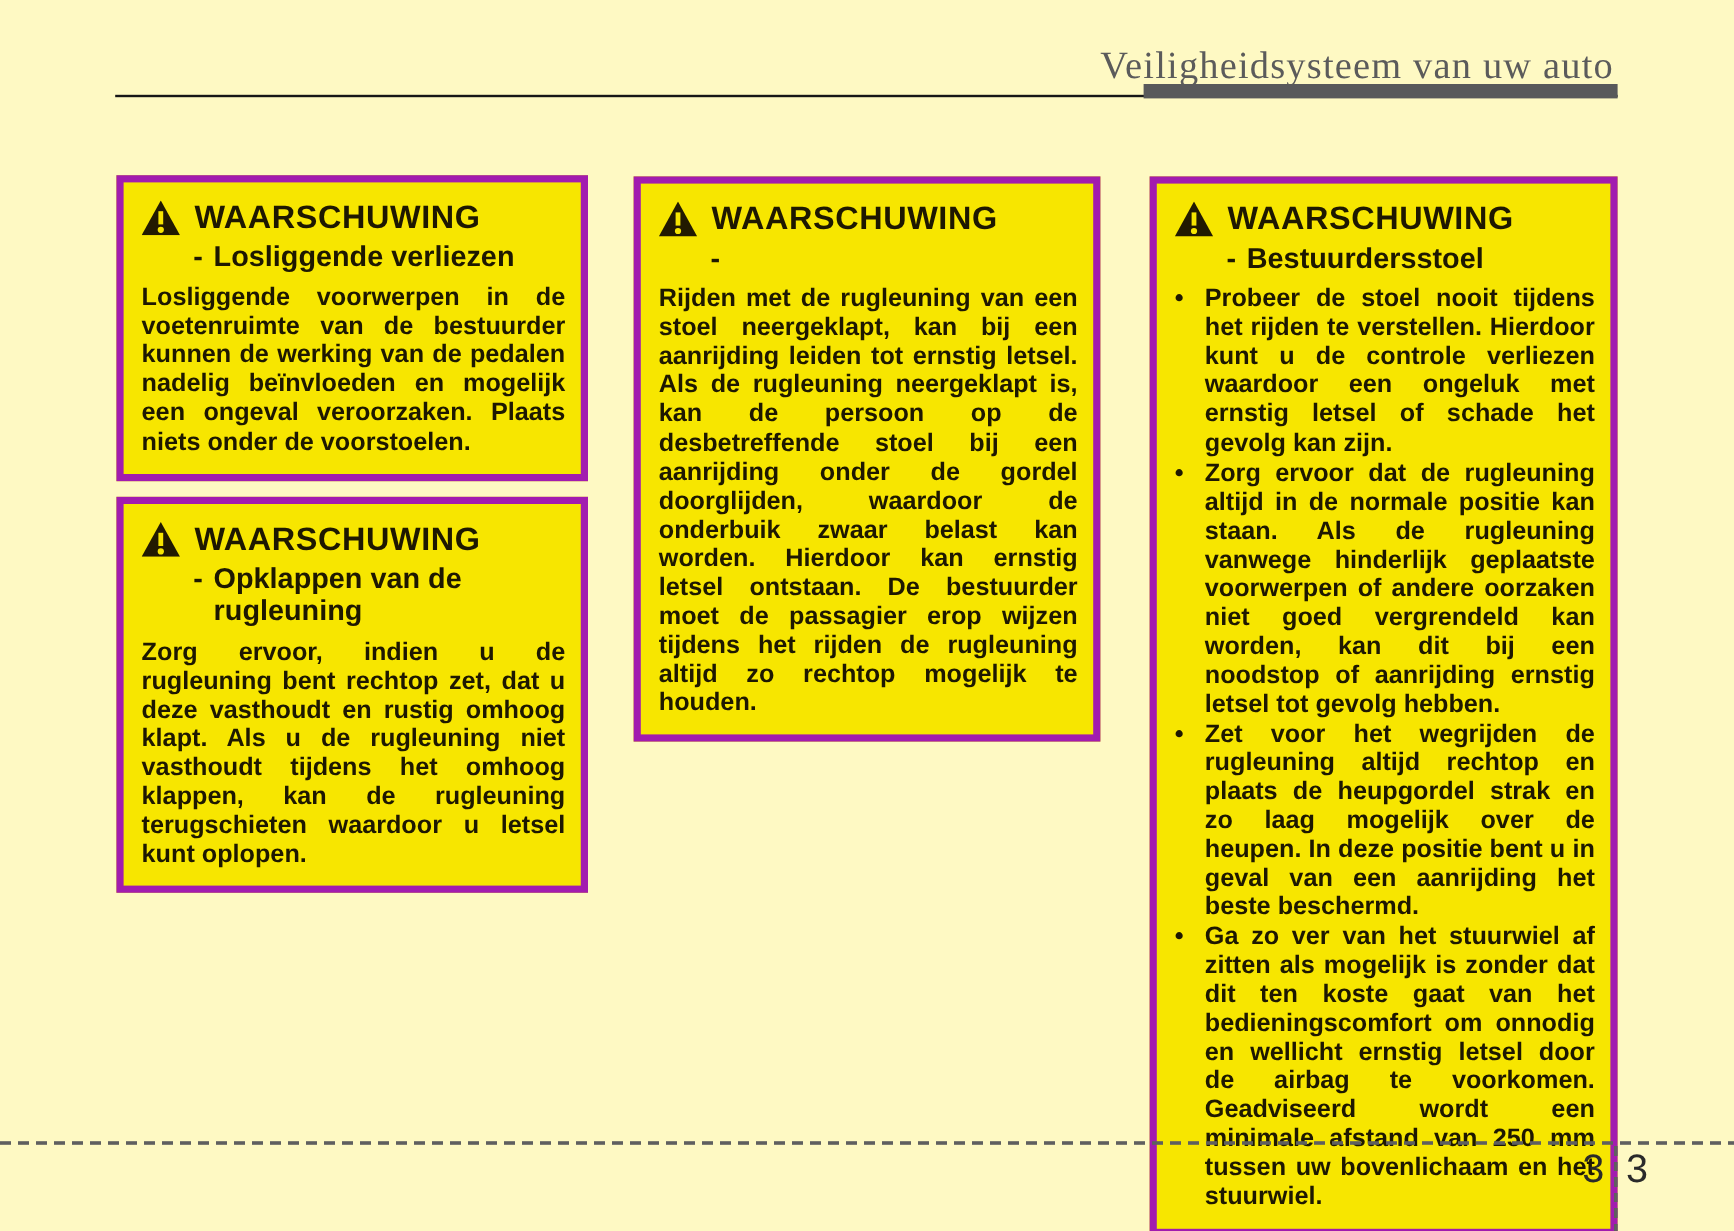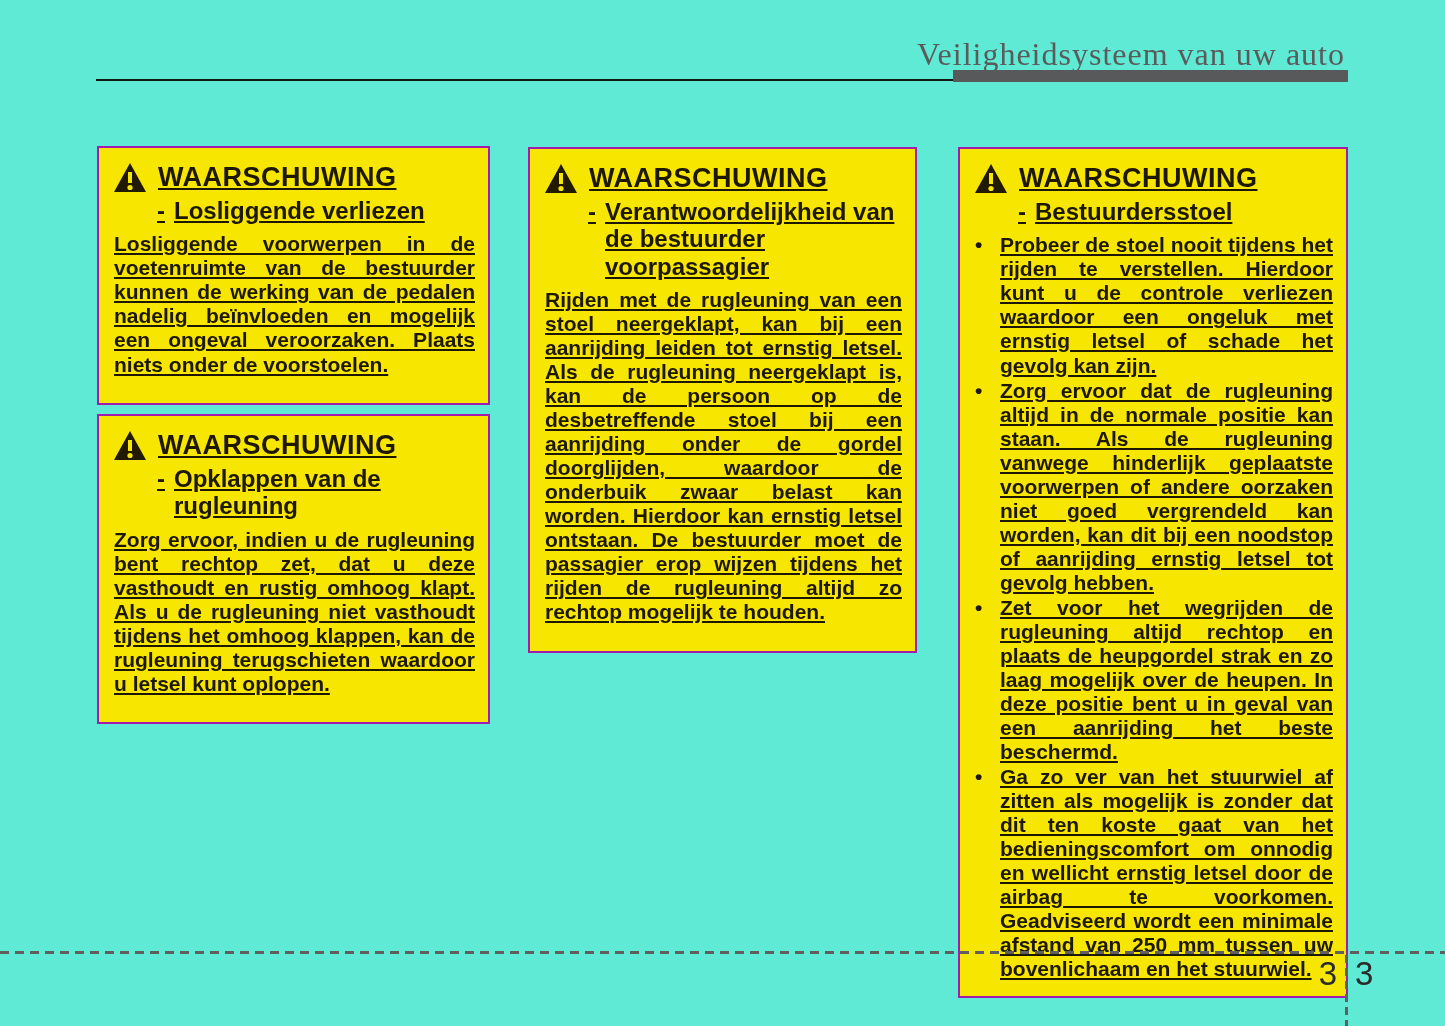--- a/index.html
+++ b/index.html
@@ -1,19 +1,19 @@
 <!DOCTYPE html>
 <html><head>
 <meta charset="utf-8">
 <style>
   html,body{margin:0;padding:0;background:#ffffff;}
   .page{
     position:relative;
     width:1445px;height:1026px;
-    background:#5eead4;
+    background:#fef9c3;
     font-family:"Liberation Sans",sans-serif;
     overflow:hidden;
   }
 
   
   .header-title{
     position:absolute;
     top:36px;right:100px;
     font-family:"Liberation Serif",serif;
     font-size:32px;
@@ -29,24 +29,23 @@
   .header-rule-thick{
     position:absolute;
     top:70px;left:953px;width:395px;height:12px;
     background:#58595b;
   }
 
   
   .warnbox{
     position:absolute;
     background:#f7e600;
-    border:2px solid #a21caf;
+    border:6px solid #a21caf;
     color:#1e1800;
     box-sizing:border-box;
-    text-decoration:underline;
   }
   .box1{left:97px;top:146px;width:393px;min-height:236px;}
   .box2{left:97px;top:414px;width:393px;min-height:281px;}
   .box3{left:528px;top:147px;width:389px;min-height:451px;}
   .box4{left:958px;top:147px;width:390px;min-height:796px;}
 
   .warn-title{
     display:flex;align-items:center;gap:12px;
     padding:14px 12px 2px 15px;
     font-weight:bold;font-size:27px;letter-spacing:.5px;
@@ -54,21 +53,21 @@
   .tri-icon{flex:0 0 auto;display:block;}
 
   .warn-subtitle{
     display:flex;gap:9px;
     padding:2px 12px 4px 58px;
     font-weight:bold;font-size:24px;line-height:1.14;
   }
   .warn-subtitle .dash{flex:0 0 auto;}
 
   .warn-body{
-    padding:4px 13px 26px 15px;
+    padding:4px 13px 14px 15px;
     font-weight:bold;font-size:21px;line-height:1.145;
     text-align:justify;
   }
 
   .warn-bullets{
     list-style:none;margin:0;
     padding:4px 13px 14px 12px;
     font-weight:bold;font-size:21px;line-height:1.145;
   }
   .warn-bullets li{
@@ -144,21 +143,20 @@
     <div class="warn-title">
       <svg class="tri-icon" width="32" height="29" viewBox="0 0 32 29">
         <polygon points="16,0 32,29 0,29" fill="#221a00"></polygon>
         <rect x="14" y="9" width="4" height="11" fill="#f7e600"></rect>
         <circle cx="16" cy="24.5" r="2.6" fill="#f7e600"></circle>
       </svg>
       <span>WAARSCHUWING</span>
     </div>
     <div class="warn-subtitle">
       <span class="dash">-</span>
-      <span>Verantwoordelijkheid van de bestuurder voorpassagier</span>
     </div>
     <div class="warn-body">Rijden met de rugleuning van een stoel neergeklapt, kan bij een aanrijding leiden tot ernstig letsel. Als de rugleuning neergeklapt is, kan de persoon op de desbetreffende stoel bij een aanrijding onder de gordel doorglijden, waardoor de onderbuik zwaar belast kan worden. Hierdoor kan ernstig letsel ontstaan. De bestuurder moet de passagier erop wijzen tijdens het rijden de rugleuning altijd zo rechtop mogelijk te houden.</div>
   </div>
 
   <div class="warnbox box4">
     <div class="warn-title">
       <svg class="tri-icon" width="32" height="29" viewBox="0 0 32 29">
         <polygon points="16,0 32,29 0,29" fill="#221a00"></polygon>
         <rect x="14" y="9" width="4" height="11" fill="#f7e600"></rect>
         <circle cx="16" cy="24.5" r="2.6" fill="#f7e600"></circle>

